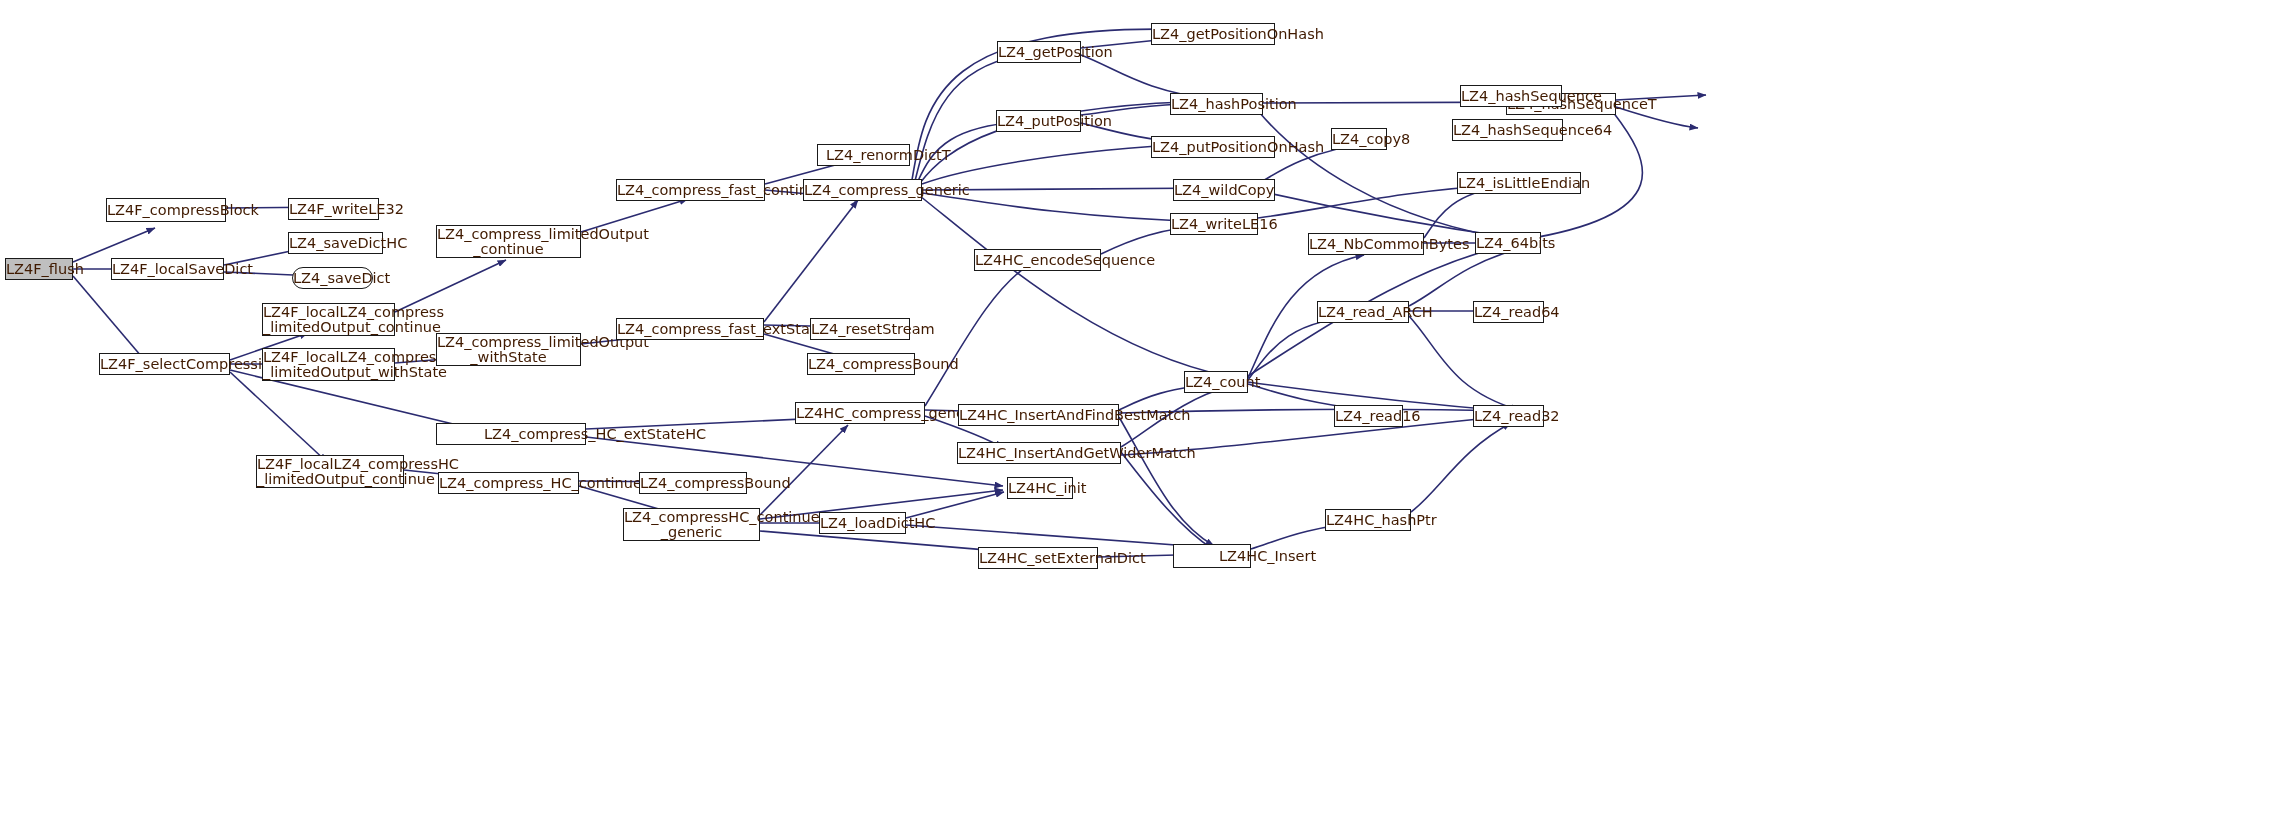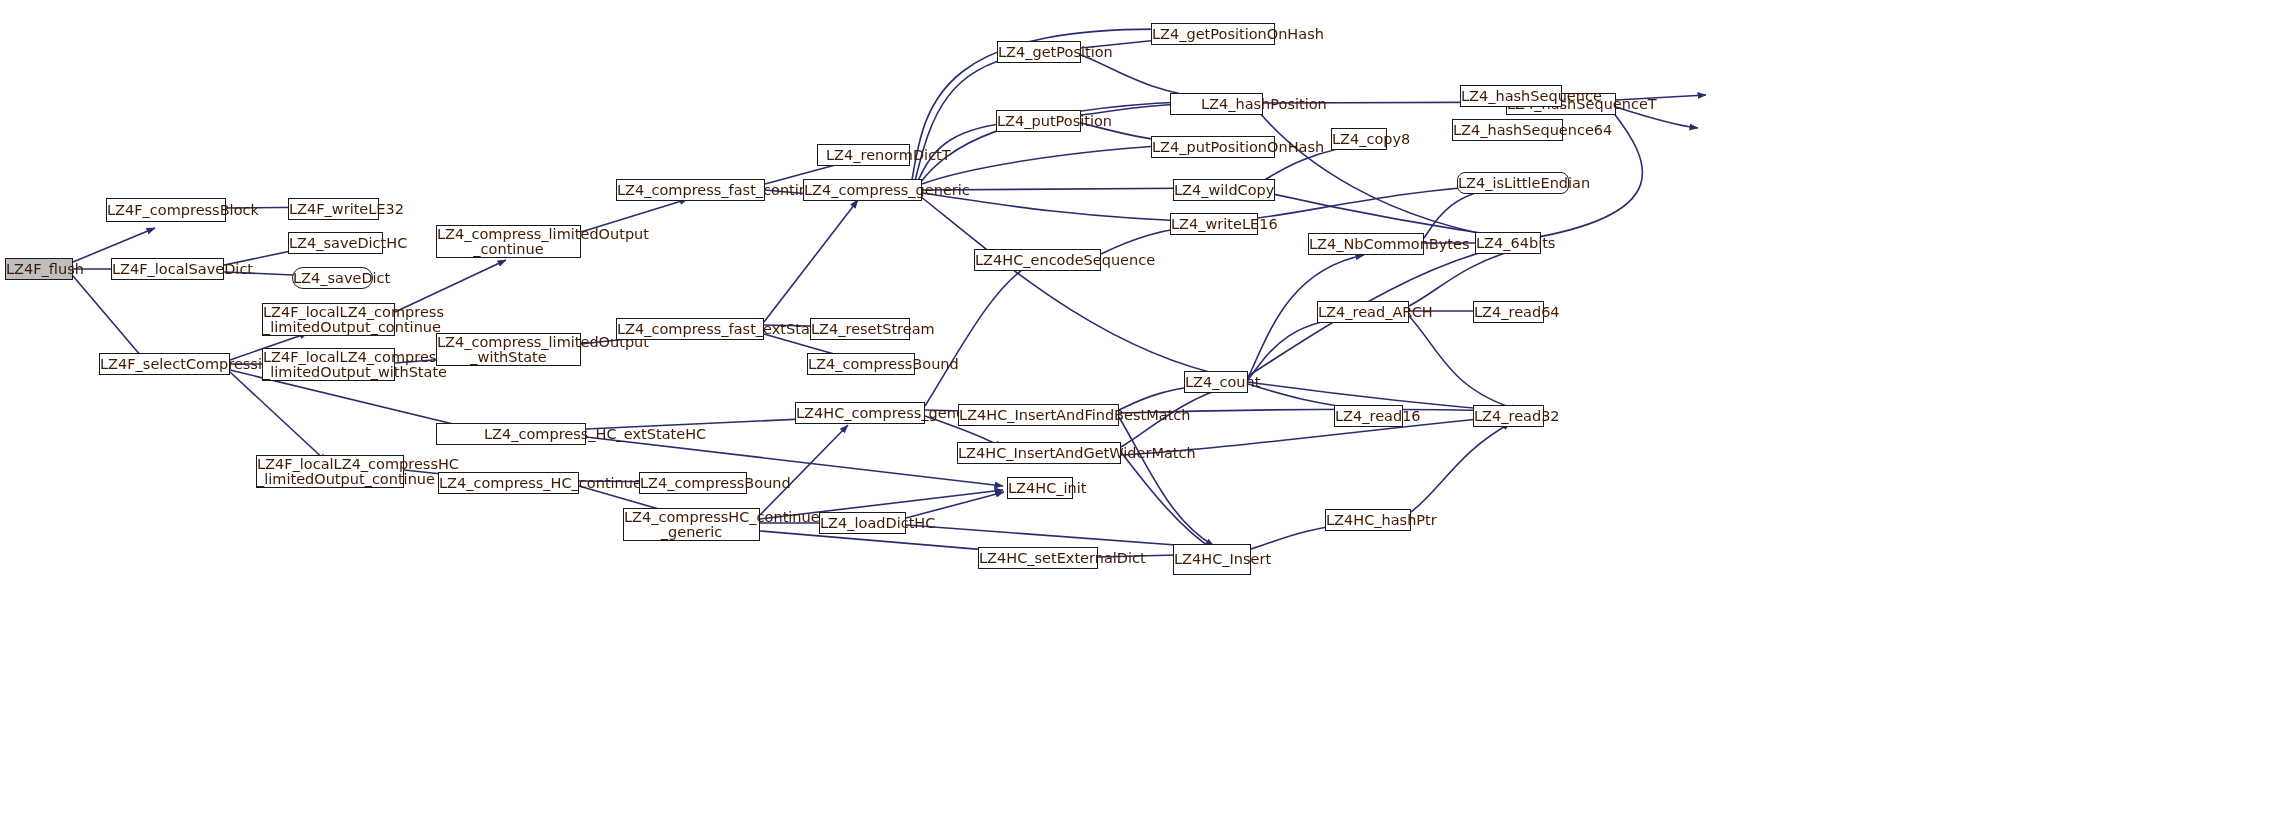--- a/index.html
+++ b/index.html
@@ -183,32 +183,32 @@
     <div class="node" style="left: 807px; top: 353px; width: 108px; height: 22px;"><span class="lbl">LZ4_compressBound</span></div>
     <div class="node" style="left: 795px; top: 402px; width: 130px; height: 22px;"><span class="lbl">LZ4HC_compress_generic</span></div>
     <div class="node" style="left: 819px; top: 512px; width: 87px; height: 22px;"><span class="lbl">LZ4_loadDictHC</span></div>
     <div class="node" style="left: 997px; top: 41px; width: 84px; height: 22px;"><span class="lbl">LZ4_getPosition</span></div>
     <div class="node" style="left: 996px; top: 110px; width: 85px; height: 22px;"><span class="lbl">LZ4_putPosition</span></div>
     <div class="node" style="left: 974px; top: 249px; width: 127px; height: 22px;"><span class="lbl">LZ4HC_encodeSequence</span></div>
     <div class="node" style="left: 958px; top: 404px; width: 161px; height: 22px;"><span class="lbl">LZ4HC_InsertAndFindBestMatch</span></div>
     <div class="node" style="left: 957px; top: 442px; width: 164px; height: 22px;"><span class="lbl">LZ4HC_InsertAndGetWiderMatch</span></div>
     <div class="node" style="left: 978px; top: 547px; width: 120px; height: 22px;"><span class="lbl">LZ4HC_setExternalDict</span></div>
     <div class="node" style="left: 1151px; top: 23px; width: 124px; height: 22px;"><span class="lbl">LZ4_getPositionOnHash</span></div>
-    <div class="node" style="left: 1170px; top: 93px; width: 93px; height: 22px; padding-left: 30px;"><span class="lbl">LZ4_hashPosition</span></div>
+    <div class="node" style="left: 1170px; top: 93px; width: 93px; height: 22px;"><span class="lbl">LZ4_hashPosition</span></div>
     <div class="node" style="left: 1151px; top: 136px; width: 124px; height: 22px;"><span class="lbl">LZ4_putPositionOnHash</span></div>
     <div class="node" style="left: 1173px; top: 179px; width: 102px; height: 22px;"><span class="lbl">LZ4_wildCopy</span></div>
     <div class="node" style="left: 1170px; top: 213px; width: 88px; height: 22px;"><span class="lbl">LZ4_writeLE16</span></div>
     <div class="node" style="left: 1184px; top: 371px; width: 64px; height: 22px;"><span class="lbl">LZ4_count</span></div>
     <div class="node" style="left: 1007px; top: 477px; width: 66px; height: 22px;"><span class="lbl">LZ4HC_init</span></div>
-    <div class="node" style="left: 1173px; top: 544px; width: 78px; height: 31px;"><span class="lbl">LZ4HC_Insert</span></div>
+    <div class="node" style="left: 1173px; top: 544px; width: 78px; height: 24px; padding-left: 45px;"><span class="lbl">LZ4HC_Insert</span></div>
     <div class="node" style="left: 1331px; top: 128px; width: 56px; height: 22px;"><span class="lbl">LZ4_copy8</span></div>
     <div class="node" style="left: 1308px; top: 233px; width: 116px; height: 22px;"><span class="lbl">LZ4_NbCommonBytes</span></div>
     <div class="node" style="left: 1317px; top: 301px; width: 92px; height: 22px;"><span class="lbl">LZ4_read_ARCH</span></div>
     <div class="node" style="left: 1334px; top: 405px; width: 69px; height: 22px;"><span class="lbl">LZ4_read16</span></div>
     <div class="node" style="left: 1325px; top: 509px; width: 86px; height: 22px;"><span class="lbl">LZ4HC_hashPtr</span></div>
     <div class="node" style="left: 1506px; top: 93px; width: 110px; height: 22px;"><span class="lbl">LZ4_hashSequenceT</span></div>
     <div class="node" style="left: 1460px; top: 85px; width: 102px; height: 22px;"><span class="lbl">LZ4_hashSequence</span></div>
     <div class="node" style="left: 1452px; top: 119px; width: 111px; height: 22px;"><span class="lbl">LZ4_hashSequence64</span></div>
-    <div class="node" style="left: 1457px; top: 172px; width: 112px; height: 22px; border-radius: 8px;"><span class="lbl">LZ4_isLittleEndian</span></div>
+    <div class="node" style="left: 1457px; top: 172px; width: 124px; height: 22px;"><span class="lbl">LZ4_isLittleEndian</span></div>
     <div class="node" style="left: 1475px; top: 232px; width: 66px; height: 22px;"><span class="lbl">LZ4_64bits</span></div>
     <div class="node" style="left: 1473px; top: 301px; width: 71px; height: 22px;"><span class="lbl">LZ4_read64</span></div>
     <div class="node" style="left: 1473px; top: 405px; width: 71px; height: 22px;"><span class="lbl">LZ4_read32</span></div>
   </div>
 
 </body></html>

